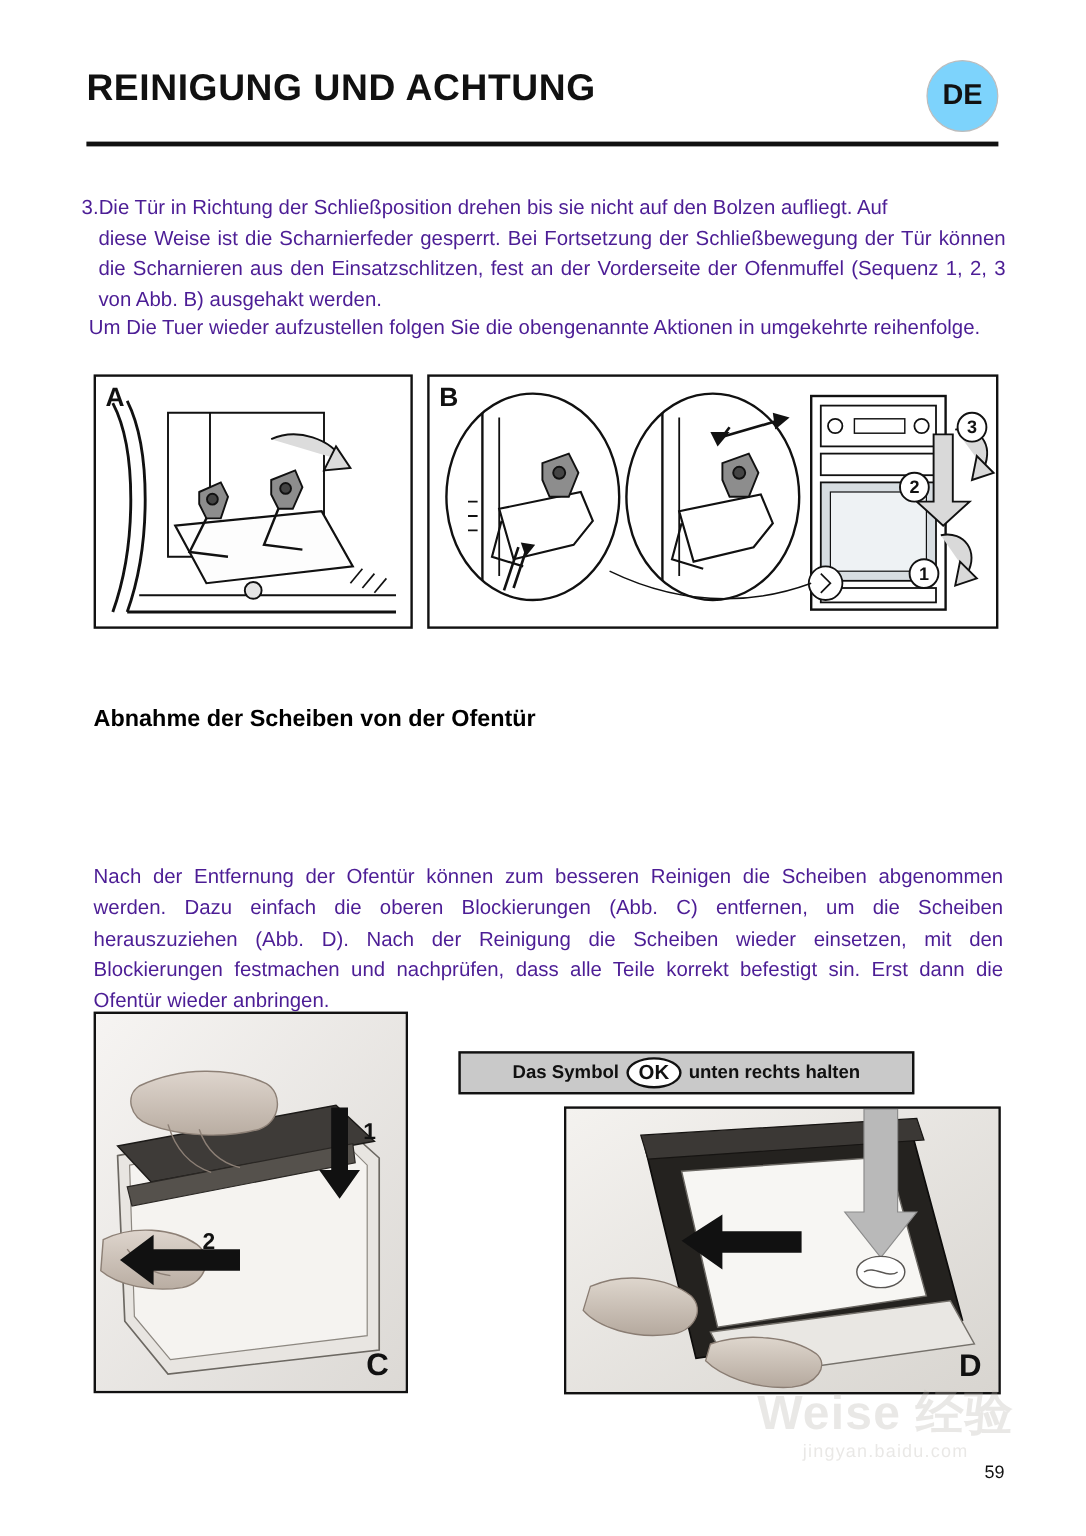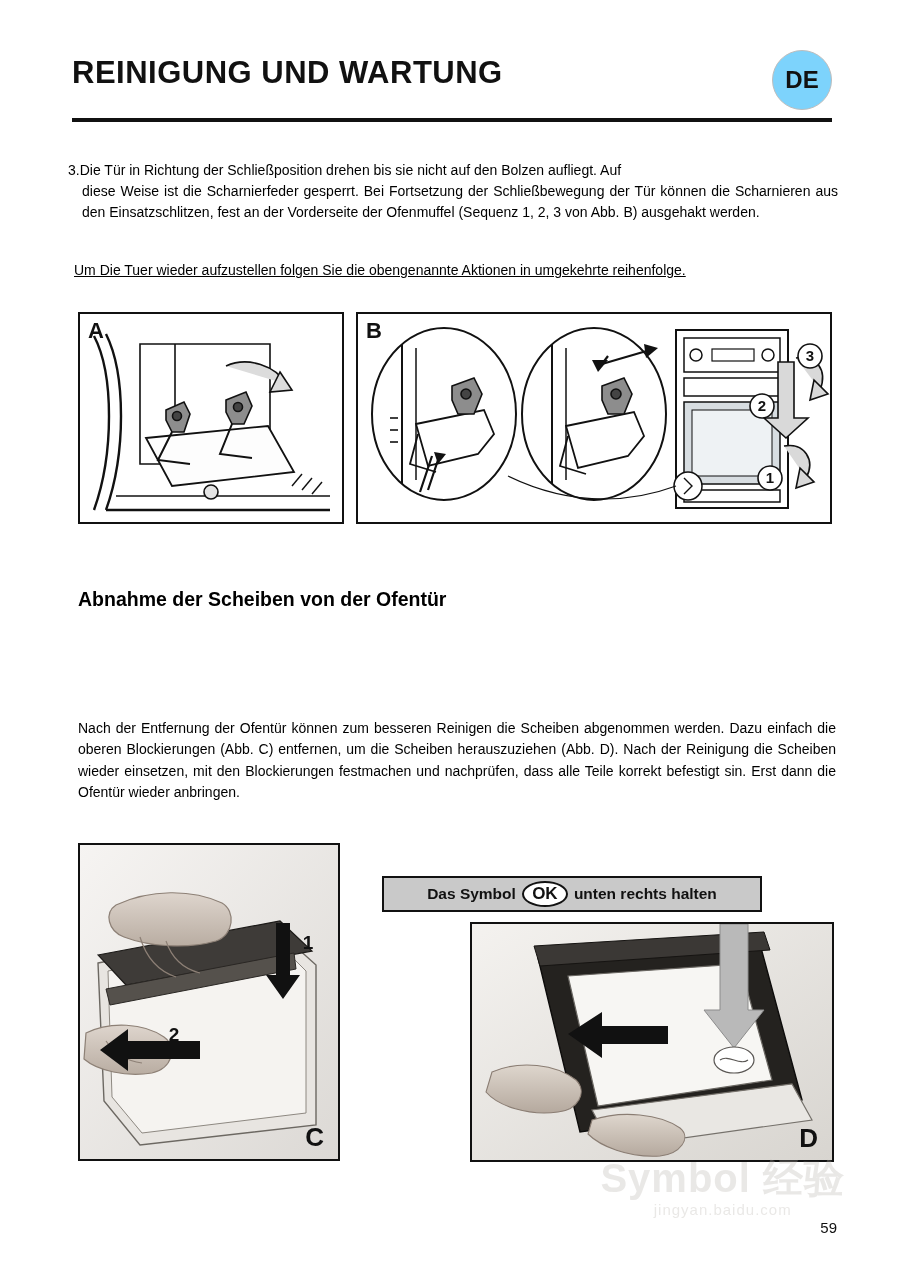--- a/index.html
+++ b/index.html
@@ -53,44 +53,43 @@
     display: flex;
     align-items: center;
     justify-content: center;
     font-size: 24px;
     font-weight: bold;
     color: #111;
   }
   
   .para {
     position: absolute;
-    font-size: 14px;
+    font-size: 17px;
     line-height: 1.5;
     text-align: justify;
-    color: #000000;
+    color: #4c1d95;
   }
   .p-step {
     left: 68px;
     top: 160px;
     width: 770px;
   }
   .p-step .num {
     display: inline;
   }
   .p-step .indent {
     display: block;
     padding-left: 14px;
     text-indent: 0;
   }
   .p-restore {
     left: 74px;
     top: 258px;
     width: 766px;
     line-height: 1.75;
-    text-decoration: underline;
   }
   
   .figrow {
     position: absolute;
     left: 78px;
     top: 312px;
     width: 754px;
     height: 212px;
   }
   .fig {
@@ -235,21 +234,21 @@
     margin-top: 3px;
   }
   svg { display: block; }
 </style>
 </head>
 <body>
 
 <div class="page">
 
   <div class="header">
-    <div class="page-title">REINIGUNG UND WARTUNG</div>
+    <div class="page-title">REINIGUNG UND ACHTUNG</div>
     <div class="header-rule"></div>
     <div class="lang-badge">DE</div>
   </div>
 
   <div class="para p-step">
     <span class="num">3.</span><span>Die Tür in Richtung der Schließposition drehen bis sie nicht auf den Bolzen aufliegt. Auf</span>
     <span class="indent">diese Weise ist die Scharnierfeder  gesperrt.  Bei Fortsetzung der Schließbewegung der Tür können die Scharnieren aus den Einsatzschlitzen, fest an der Vorderseite der Ofenmuffel (Sequenz 1, 2, 3 von Abb. B)  ausgehakt werden.</span>
   </div>
 
   <div class="para p-restore">Um Die Tuer wieder aufzustellen folgen Sie die obengenannte Aktionen in umgekehrte reihenfolge.</div>
@@ -437,18 +436,18 @@
         <path d="M248 0 L 276 0 L 276 86 L 292 86 L 262 124 L 232 86 L 248 86 Z" fill="#b9b9b9" stroke="#8c8c8c" stroke-width="1"></path>
 
         <ellipse cx="262" cy="136" rx="20" ry="13" fill="#fff" stroke="#5a5754" stroke-width="1.2"></ellipse>
         <path d="M248 136 C 256 130, 268 142, 276 136" fill="none" stroke="#5a5754" stroke-width="1.2"></path>
       </svg>
       <div class="fig-label br">D</div>
     </div>
   </div>
 
   <div class="watermark">
-    <div class="wm-main">Symbol 经验</div>
+    <div class="wm-main">Weise 经验</div>
     <div class="wm-sub">jingyan.baidu.com</div>
   </div>
   <div class="page-number">59</div>
 
 </div>
 
 </body></html>

